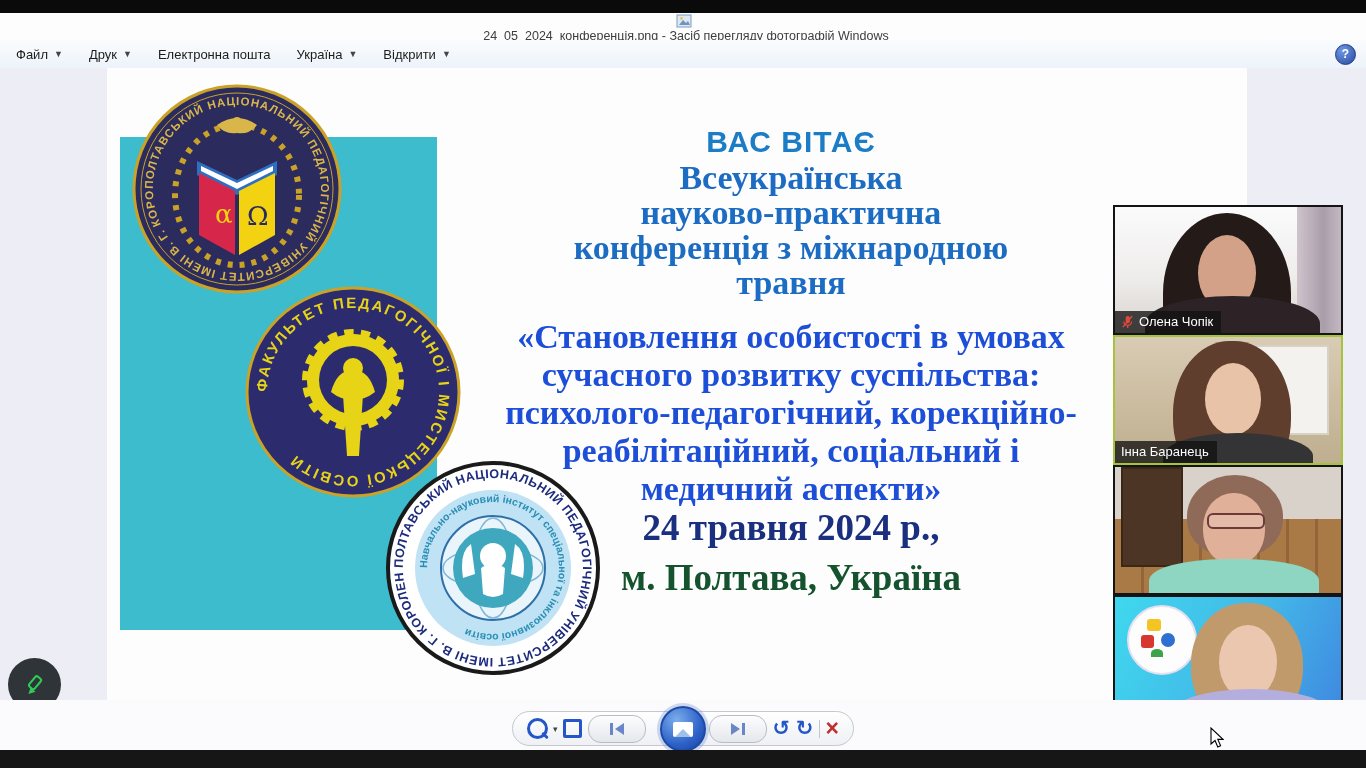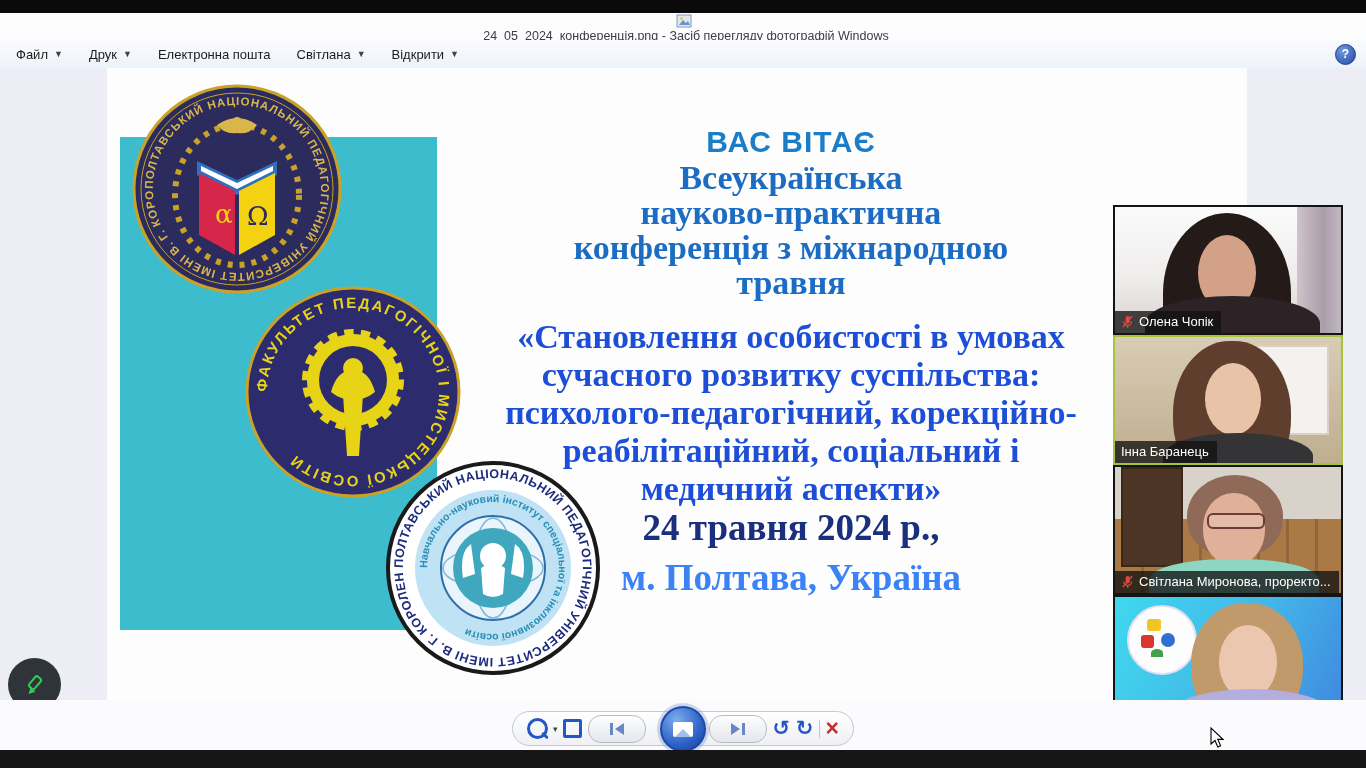--- a/index.html
+++ b/index.html
@@ -146,21 +146,21 @@
       <span class="caret">▼</span>
     </div>
     <div class="menu-item">
       <span>Друк</span>
       <span class="caret">▼</span>
     </div>
     <div class="menu-item">
       <span>Електронна пошта</span>
     </div>
     <div class="menu-item">
-      <span>Світлана</span>
+      <span>Україна</span>
       <span class="caret">▼</span>
     </div>
     <div class="menu-item">
       <span>Відкрити</span>
       <span class="caret">▼</span>
     </div>
     <div class="help-btn">?</div>
   </div>
 
   <div class="content">
@@ -234,21 +234,21 @@
           <div>травня</div>
         </div>
         <div class="title-block" style="color:#1d4ed8">
           <div>«Становлення особистості в умовах</div>
           <div>сучасного розвитку суспільства:</div>
           <div>психолого-педагогічний, корекційно-</div>
           <div>реабілітаційний, соціальний і</div>
           <div>медичний аспекти»</div>
         </div>
         <div class="date-line" style="color:#1a2f7e">24 травня 2024 р.,</div>
-        <div class="loc-line" style="color:#3b82f6">м. Полтава, Україна</div>
+        <div class="loc-line" style="color:#14532d">м. Полтава, Україна</div>
       </div>
     </div>
 
     <div class="video-panel">
 
       <div class="tile t1">
         <div class="scene">
           <div class="curtain"></div>
           <div class="hair"></div>
           <div class="face"></div>
@@ -278,29 +278,20 @@
       </div>
 
       <div class="tile t3">
         <div class="scene">
           <div class="wood"></div>
           <div class="shelf"></div>
           <div class="hair"></div>
           <div class="face"></div>
           <div class="glasses"></div>
           <div class="body"></div>
-        </div>
-        <div class="name-bar">
-          <svg class="mic" viewBox="0 0 14 15">
-            <rect x="5" y="1" width="4.5" height="8" rx="2.2" fill="#e0493c"></rect>
-            <path d="M3,7 a4.2,4.2 0 0 0 8.4,0" fill="none" stroke="#e0493c" stroke-width="1.4"></path>
-            <line x1="7.2" y1="11.5" x2="7.2" y2="14" stroke="#e0493c" stroke-width="1.4"></line>
-            <line x1="2" y1="13" x2="12" y2="1" stroke="#e0493c" stroke-width="1.6"></line>
-          </svg>
-          <span>Світлана Миронова, проректо...</span>
         </div>
       </div>
 
       <div class="tile t4">
         <div class="scene">
           <div class="org-logo">
             <div class="dot" style="left:18px;top:12px;width:14px;height:12px;background:#f2c522"></div>
             <div class="dot" style="left:12px;top:28px;width:13px;height:13px;background:#d8372f"></div>
             <div class="dot" style="left:32px;top:26px;width:14px;height:14px;border-radius:50%;background:#2f6fd0"></div>
             <div class="dot" style="left:22px;top:42px;width:12px;height:8px;background:#3da24a;border-radius:50% 50% 0 0"></div>

